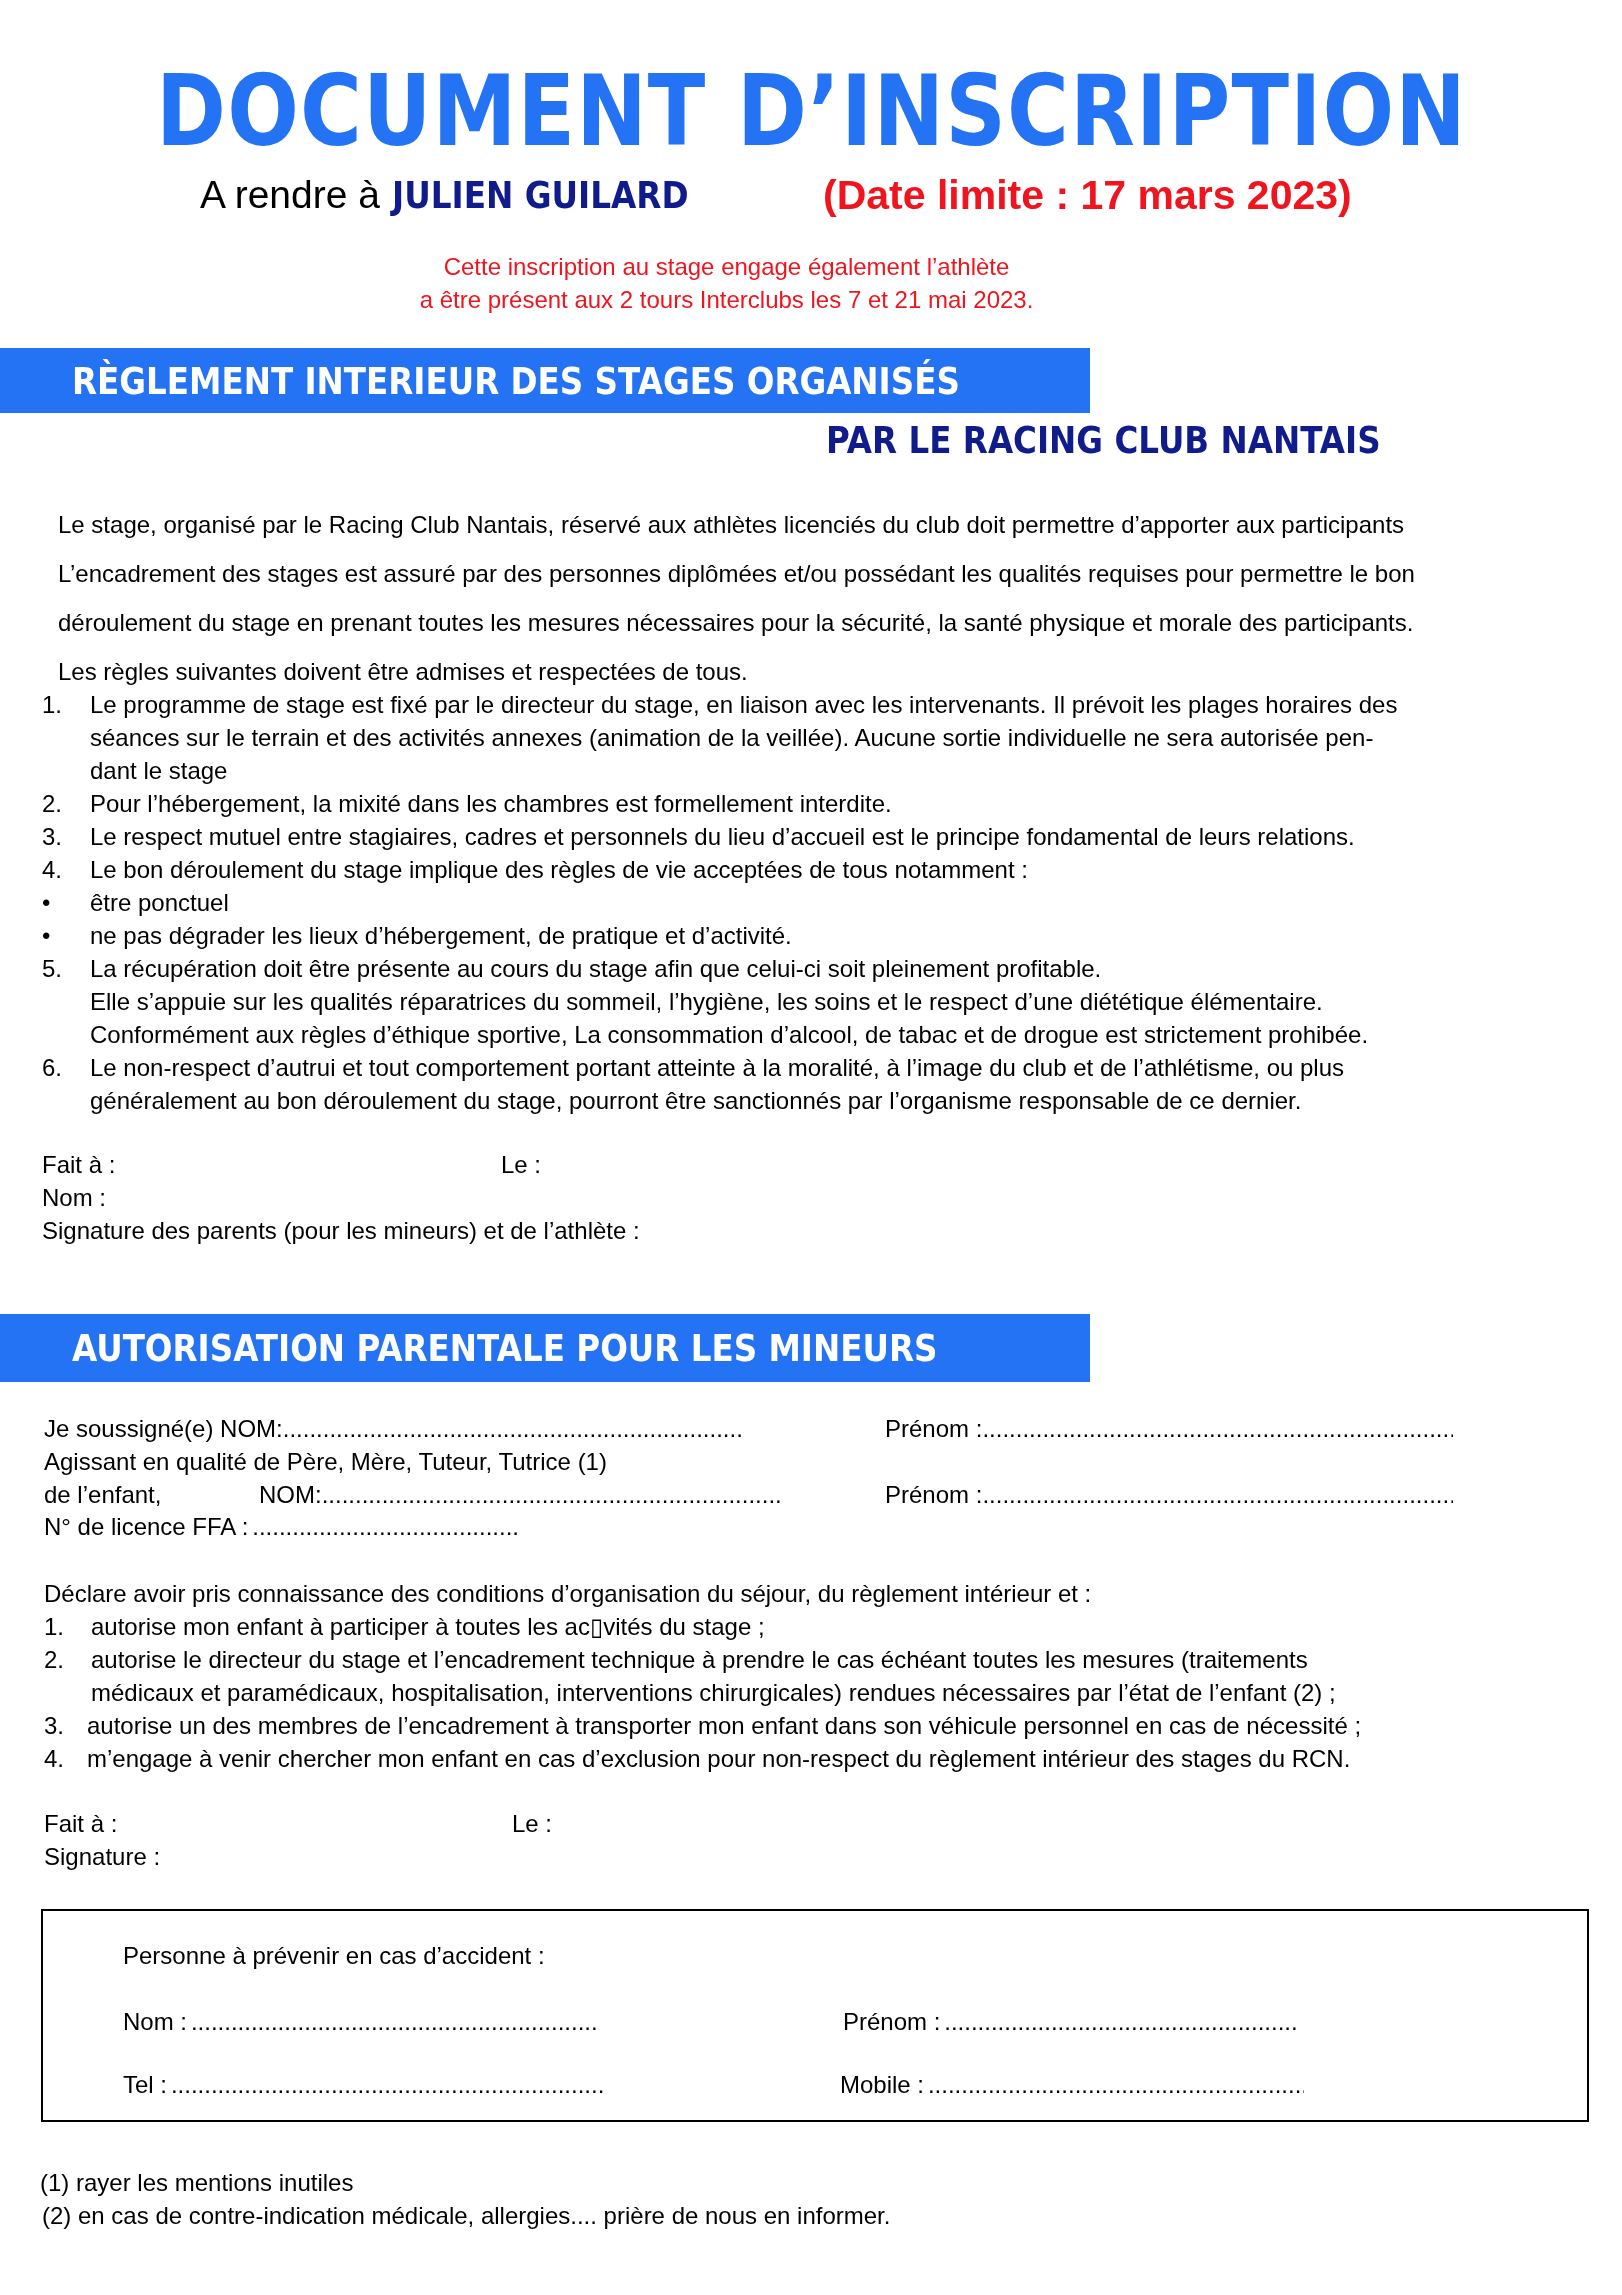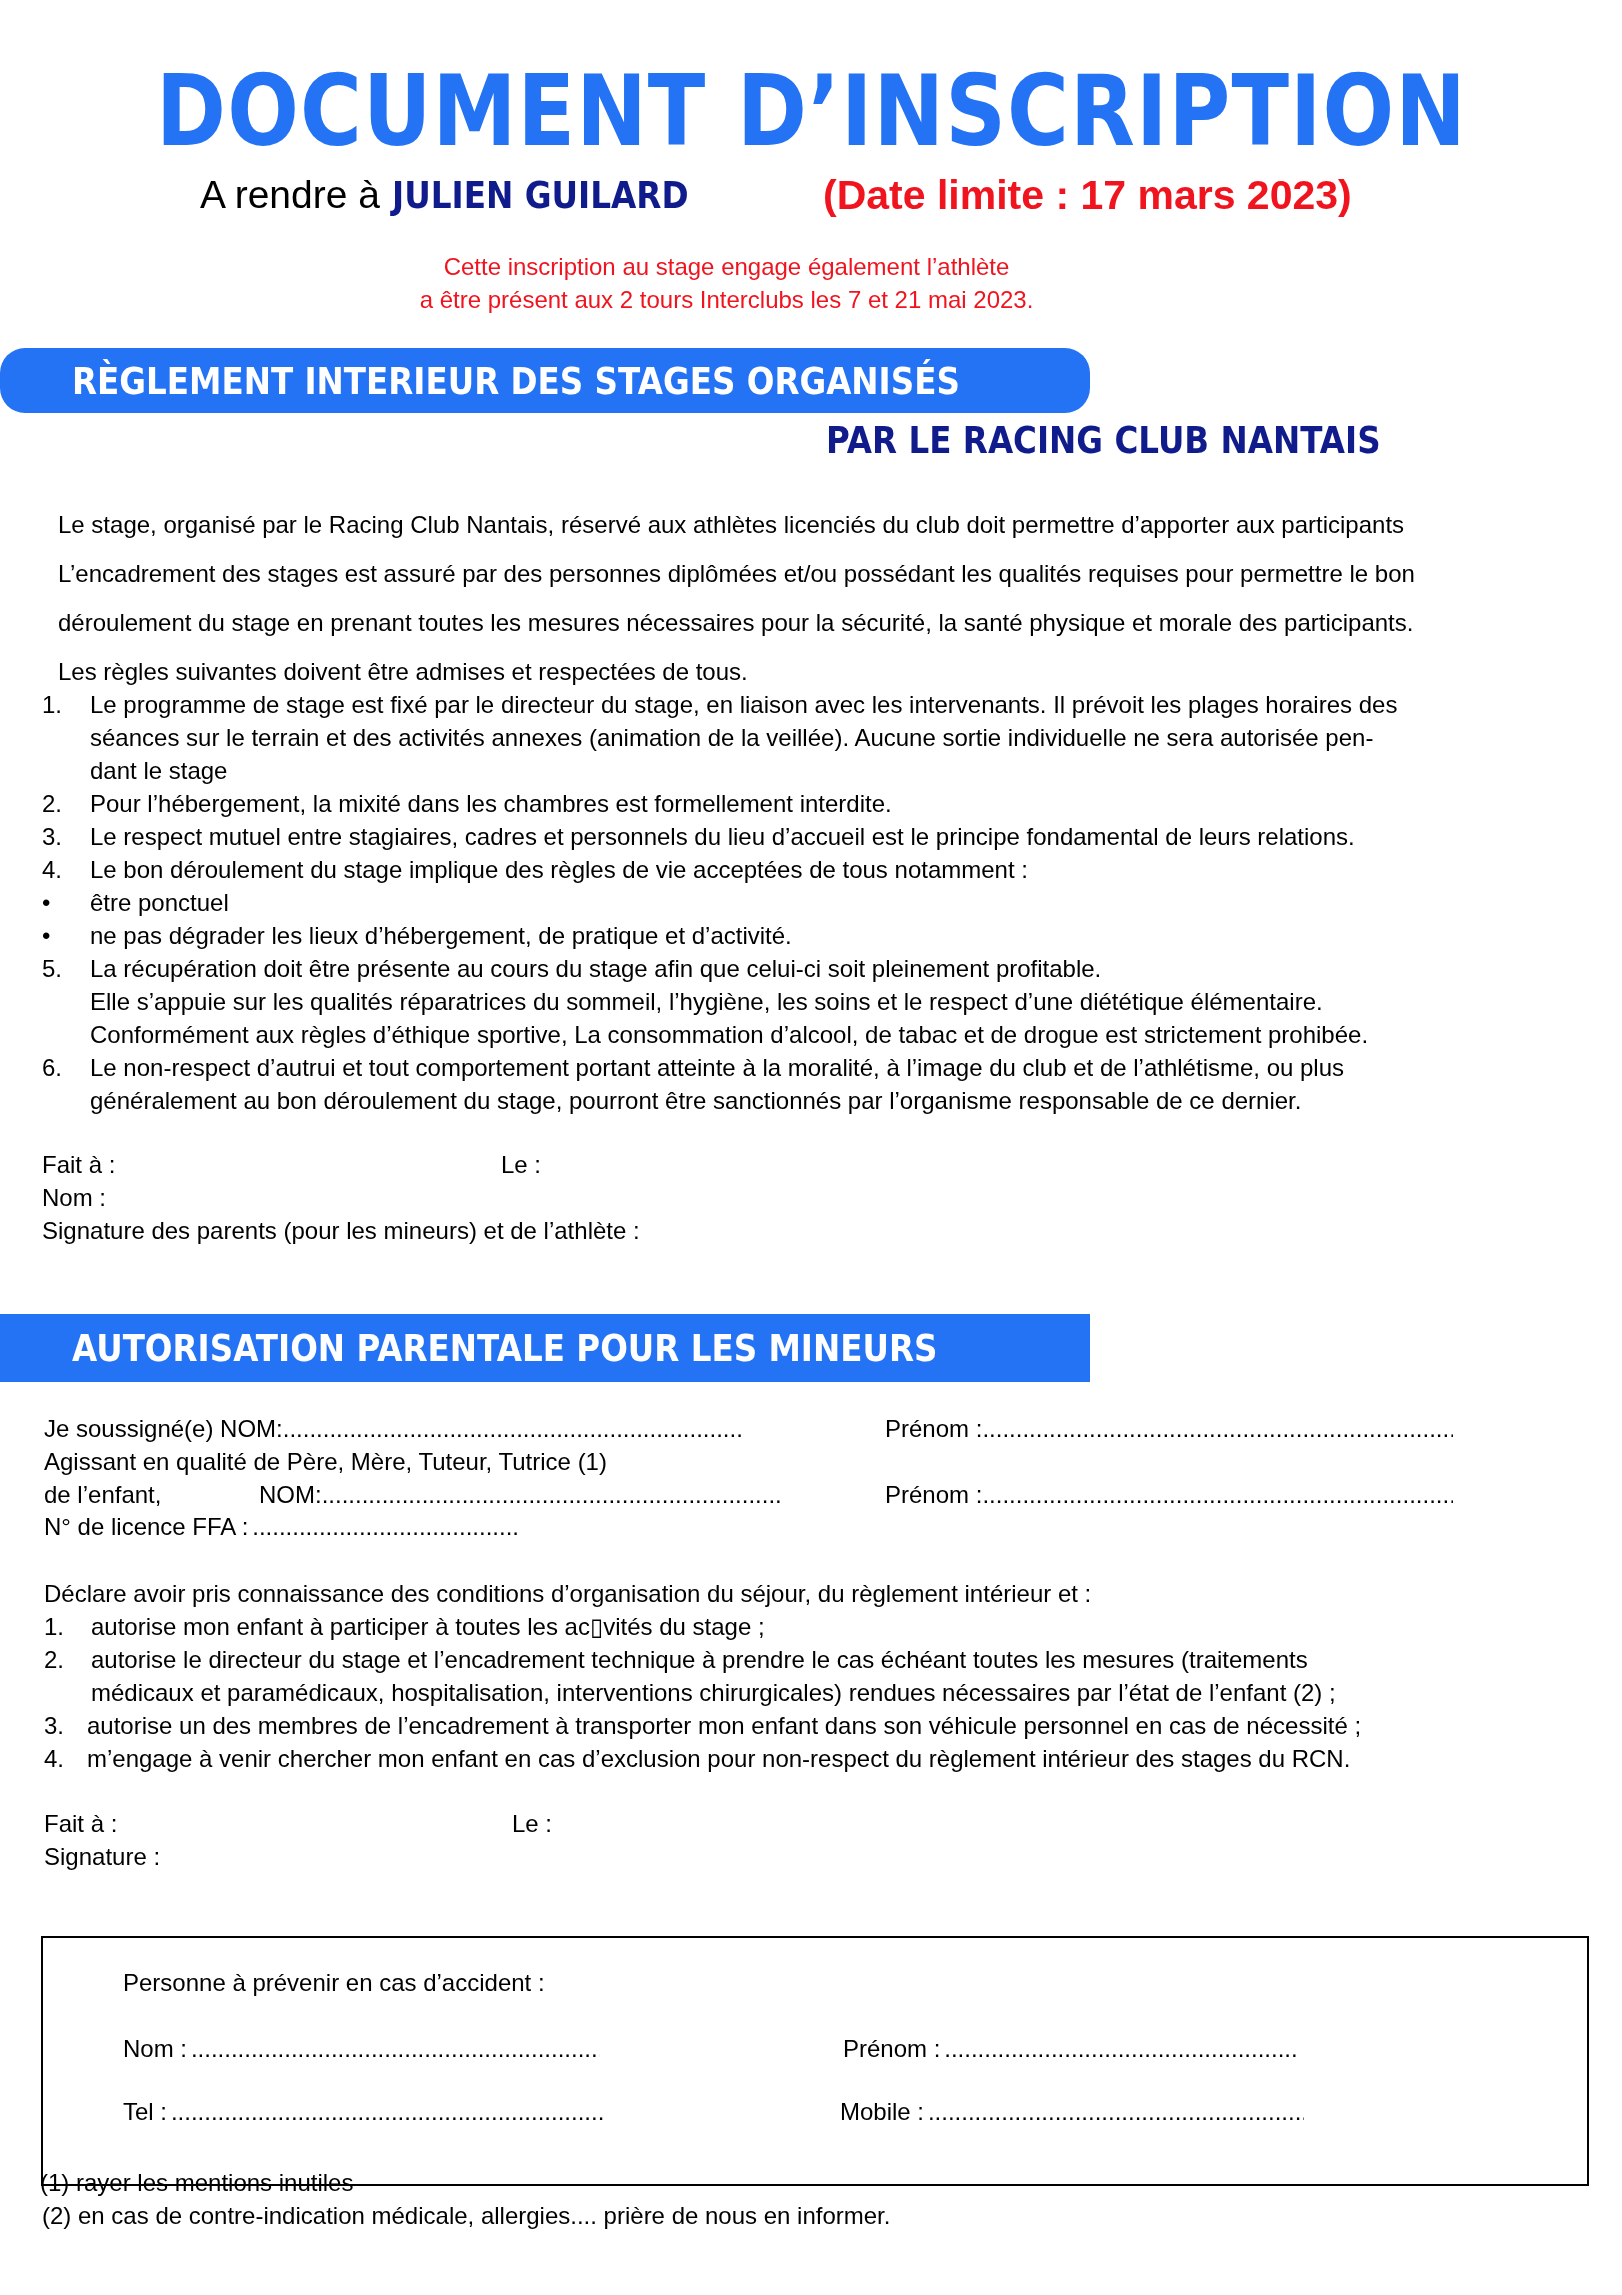--- a/index.html
+++ b/index.html
@@ -20,39 +20,39 @@
                    color: #fff; font-family: "DejaVu Sans", sans-serif; font-weight: bold; font-size: 37px; white-space: nowrap; }
     .banner-sub { color: #101C8C; font-family: "DejaVu Sans", sans-serif; font-weight: bold; font-size: 37px;
                   transform: scaleX(0.88); transform-origin: 0 50%; }
     .para { left: 42px; font-size: 24px; line-height: 33px; white-space: normal; width: 1557px; }
     .para p { margin: 16px; }
     .list { left: 42px; font-size: 24px; line-height: 33px; width: 1564px; }
     .li { position: relative; padding-left: 48px; white-space: normal; }
     .li .num { position: absolute; left: 0; top: 0; }
     .line { font-size: 24px; line-height: 33px; }
     .dots { letter-spacing: 0; }
-    .box { left: 41px; top: 1909px; width: 1548px; height: 250px; border: 2.6px solid #000; box-sizing: border-box; margin-top: 27px; }
+    .box { left: 41px; top: 1909px; width: 1548px; height: 213px; border: 2.6px solid #000; box-sizing: border-box; }
     .box .abs { font-size: 24px; }
   </style>
 </head>
 <body>
 
 <div class="abs title">DOCUMENT D’INSCRIPTION</div>
 
 <div class="abs subline">
   <span class="rendre">A  rendre à</span><span class="name">JULIEN GUILARD</span>
 </div>
 <div class="abs deadline">(Date limite : 17 mars 2023)</div>
 
 <div class="abs notice">
   <div>Cette inscription au stage engage également l’athlète</div>
   <div>a être présent aux 2 tours Interclubs les 7 et 21 mai 2023.</div>
 </div>
 
-<div class="abs banner" style="top:348px;border-radius:25px;">
+<div class="abs banner" style="top:348px;">
   <span class="banner-text" style="left:72px;">RÈGLEMENT INTERIEUR DES STAGES ORGANISÉS</span>
 </div>
 <div class="abs banner-sub" style="top:419px; left:826px;">PAR LE RACING CLUB NANTAIS</div>
 
 <div class="abs para" style="top:492px;">
   <p>Le stage, organisé par le Racing Club Nantais, réservé aux athlètes licenciés du club doit permettre d’apporter aux participants</p>
   <p>L’encadrement des stages est assuré par des personnes diplômées et/ou possédant les qualités requises pour permettre le bon</p>
   <p>déroulement du stage en prenant toutes les mesures nécessaires pour la sécurité, la santé physique et morale des participants.</p>
   <p>Les règles suivantes doivent être admises et respectées de tous.</p>
 </div>

